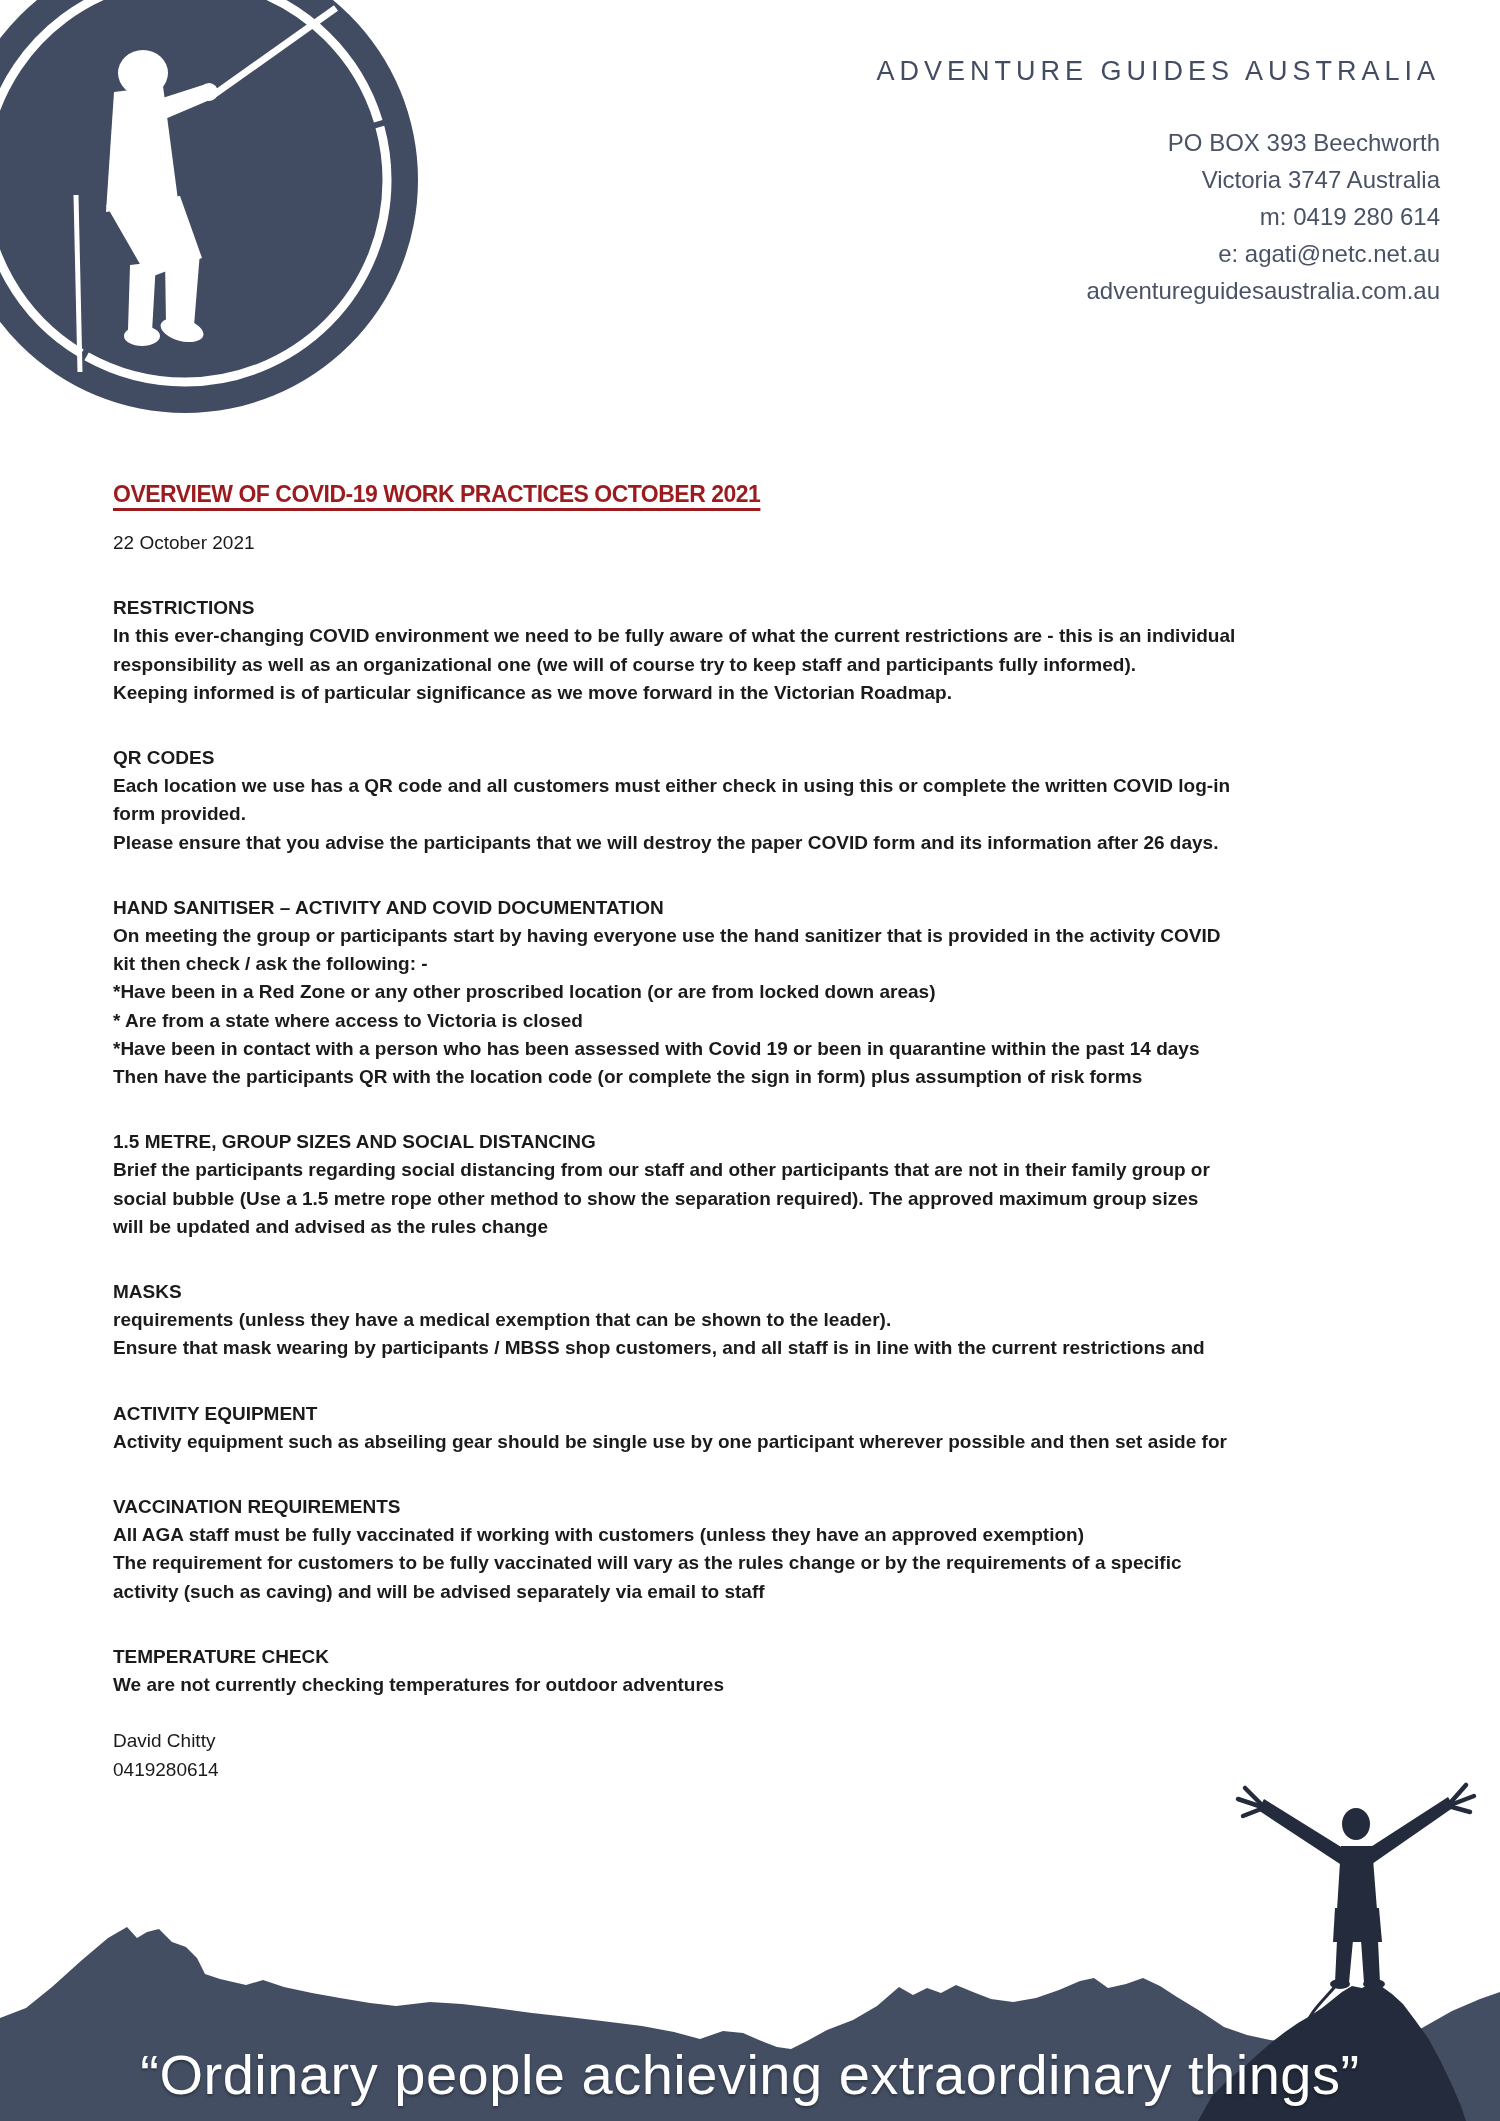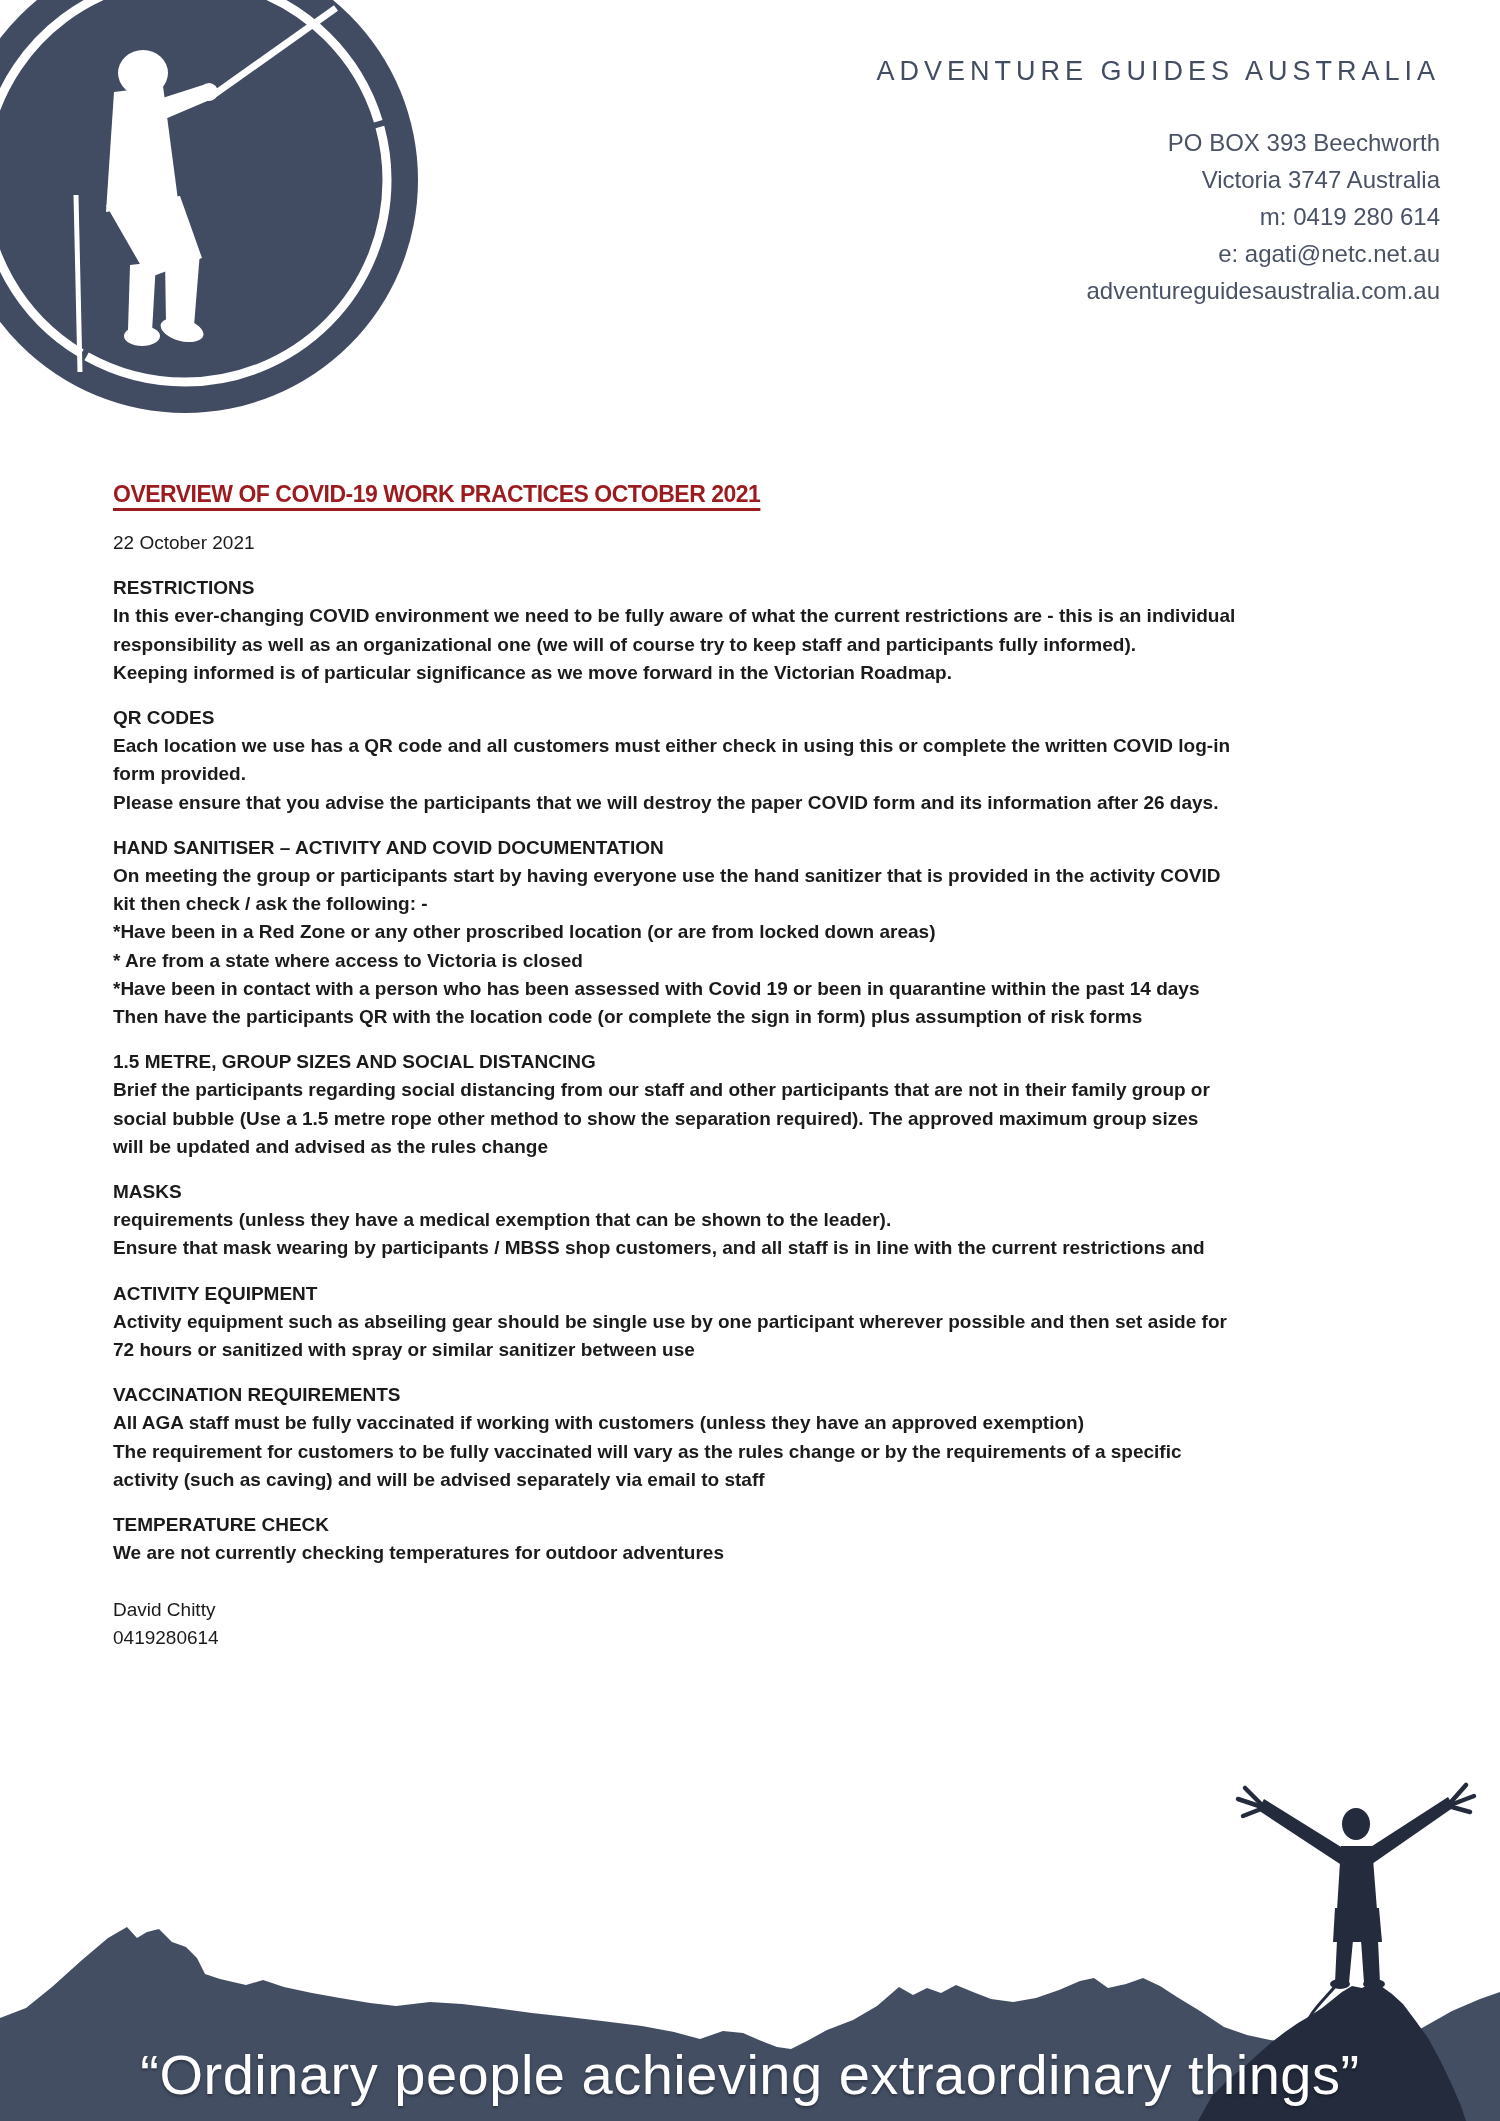--- a/index.html
+++ b/index.html
@@ -35,21 +35,21 @@
     position:absolute;top:481px;left:113px;width:1150px;text-align:left;
     font-size:23px;font-weight:bold;letter-spacing:-0.5px;color:var(--title-red);
     text-decoration:underline;text-decoration-thickness:3px;text-underline-offset:6px;
     white-space:nowrap;
   }
   .doc-body{
     position:absolute;top:529px;left:113px;width:1310px;
     font-size:19px;line-height:28.2px;color:var(--body-ink);
   }
   .doc-date{white-space:nowrap;}
-  .doc-section{margin-top:17px;}
+  .doc-section{margin-top:37px;}
   .section-heading{font-weight:bold;white-space:nowrap;}
   .body-line{white-space:nowrap;font-weight:bold;}
   .signature{margin-top:28.2px;}
   .signature-line{white-space:nowrap;}
   
   .footer-art{position:absolute;left:0;bottom:0;display:block;}
   .footer-quote{
     position:absolute;left:0;right:0;bottom:14px;text-align:center;
     font-size:56px;color:var(--quote-white);letter-spacing:0.5px;
     text-shadow:0 2px 3px rgba(0,0,0,0.35);z-index:2;white-space:nowrap;
@@ -131,21 +131,20 @@
           <div class="body-line">will be updated and advised as the rules change</div>
         </div>
         <div class="doc-section">
           <div class="section-heading">MASKS</div>
           <div class="body-line">requirements (unless they have a medical exemption that can be shown to the leader).</div>
           <div class="body-line">Ensure that mask wearing by participants / MBSS shop customers, and all staff is in line with the current restrictions and</div>
         </div>
         <div class="doc-section">
           <div class="section-heading">ACTIVITY EQUIPMENT</div>
           <div class="body-line">Activity equipment such as abseiling gear should be single use by one participant wherever possible and then set aside for</div>
-          <div class="body-line">72 hours or sanitized with spray or similar sanitizer between use</div>
         </div>
         <div class="doc-section">
           <div class="section-heading">VACCINATION REQUIREMENTS</div>
           <div class="body-line">All AGA staff must be fully vaccinated if working with customers (unless they have an approved exemption)</div>
           <div class="body-line">The requirement for customers to be fully vaccinated will vary as the rules change or by the requirements of a specific</div>
           <div class="body-line">activity (such as caving) and will be advised separately via email to staff</div>
         </div>
         <div class="doc-section">
           <div class="section-heading">TEMPERATURE CHECK</div>
           <div class="body-line">We are not currently checking temperatures for outdoor adventures</div>

